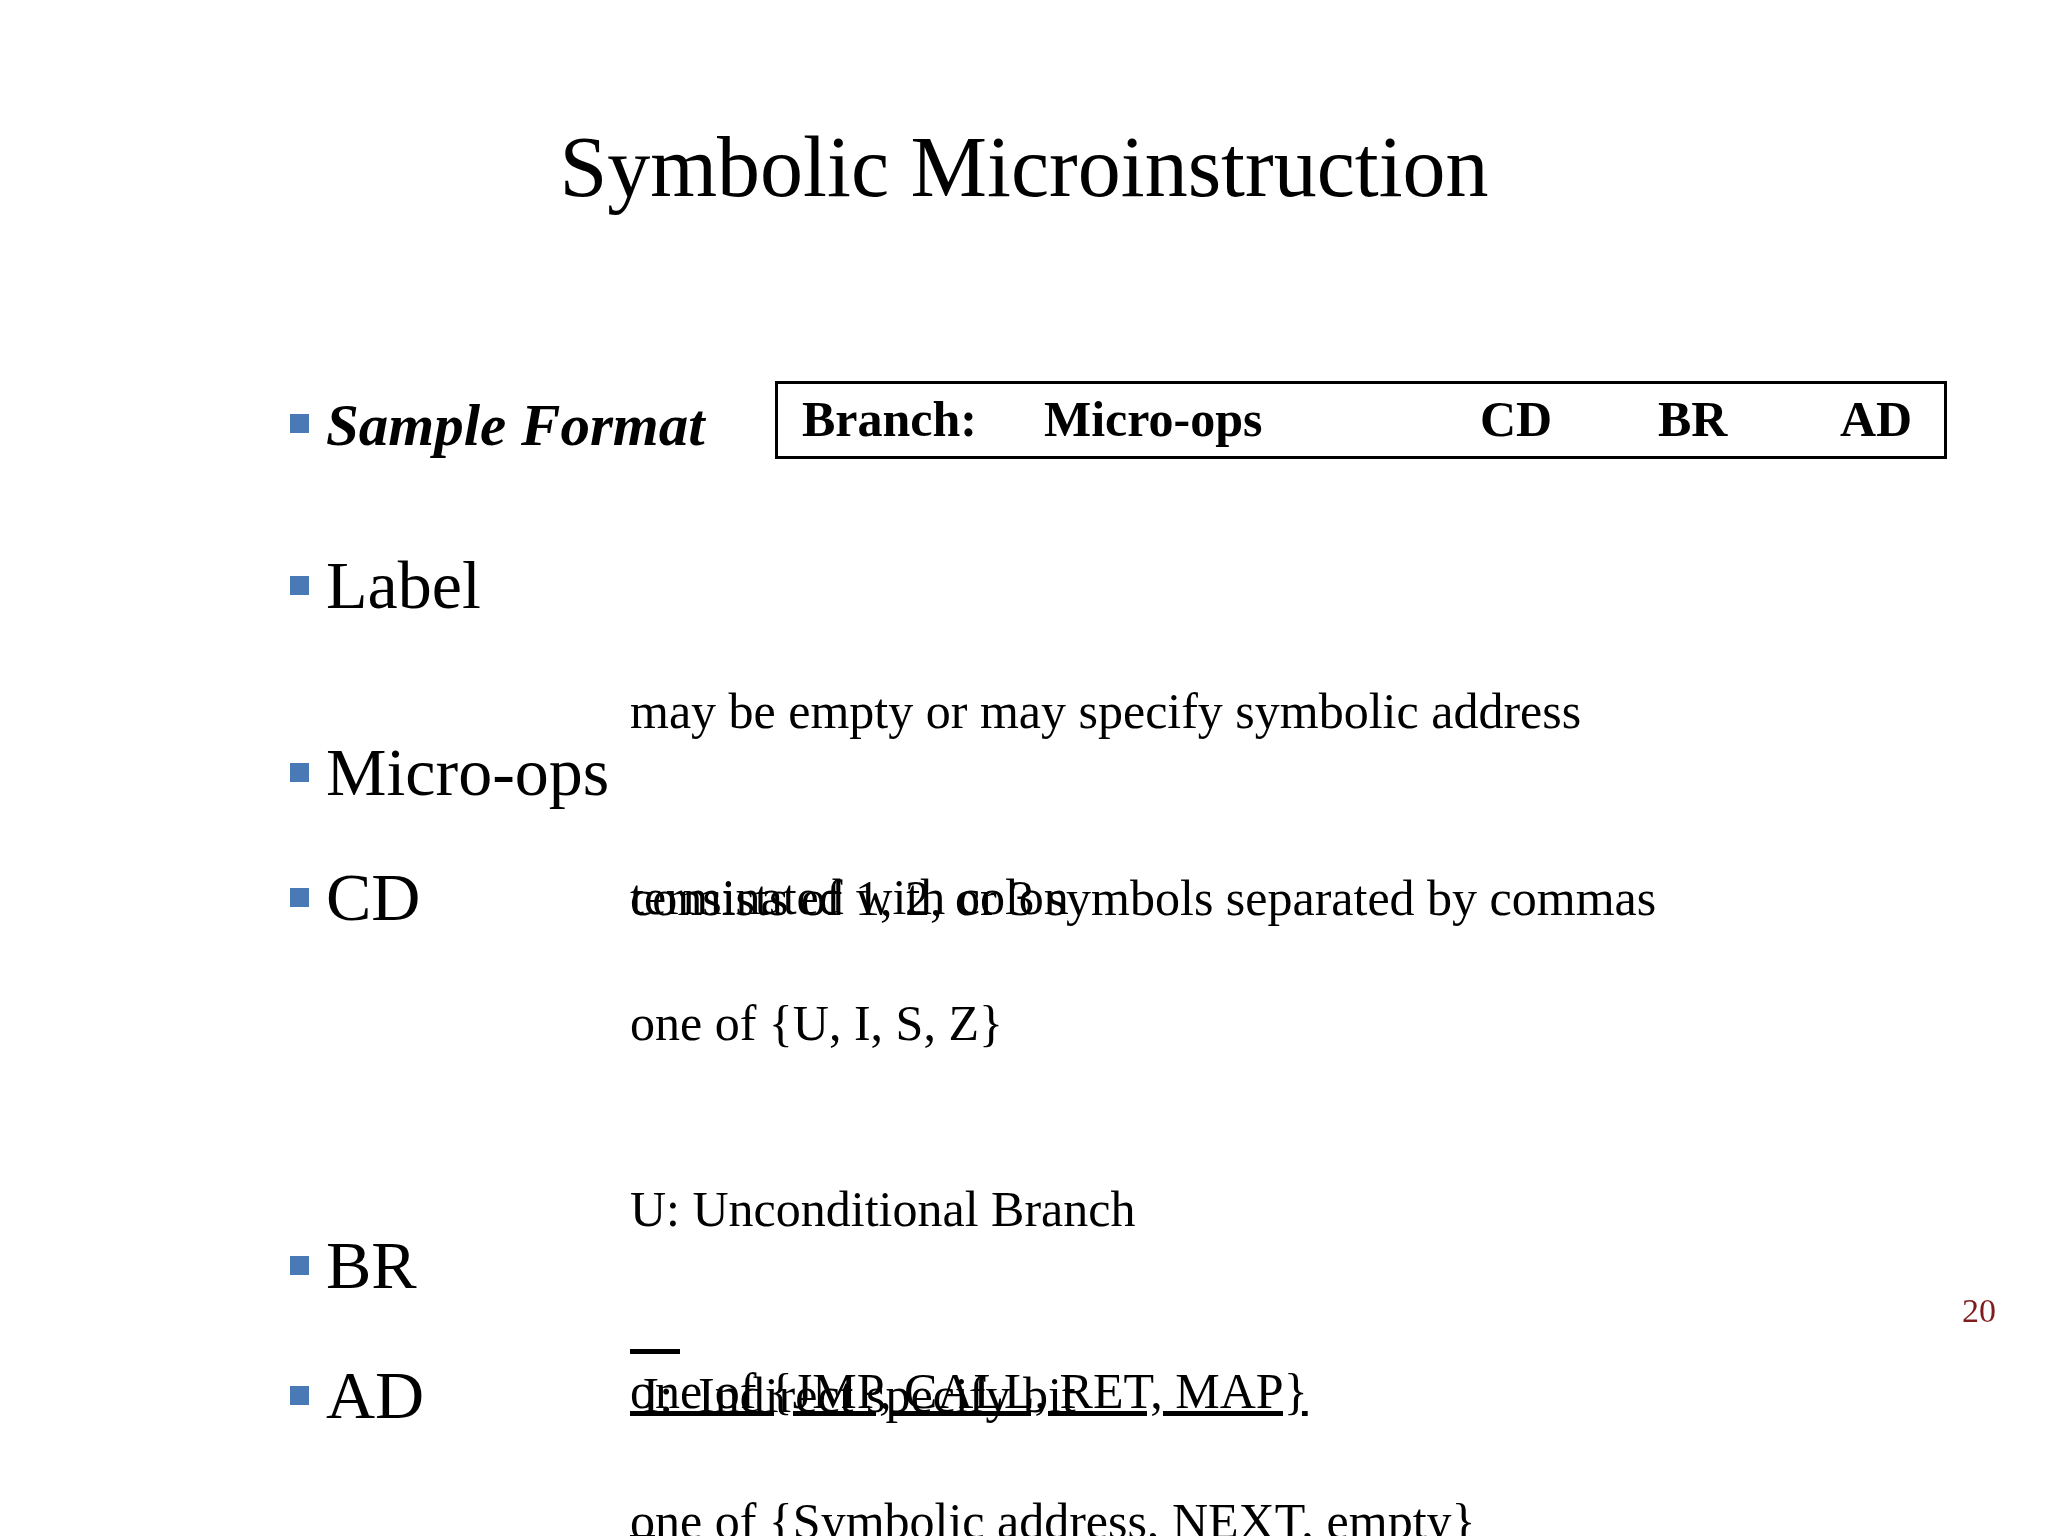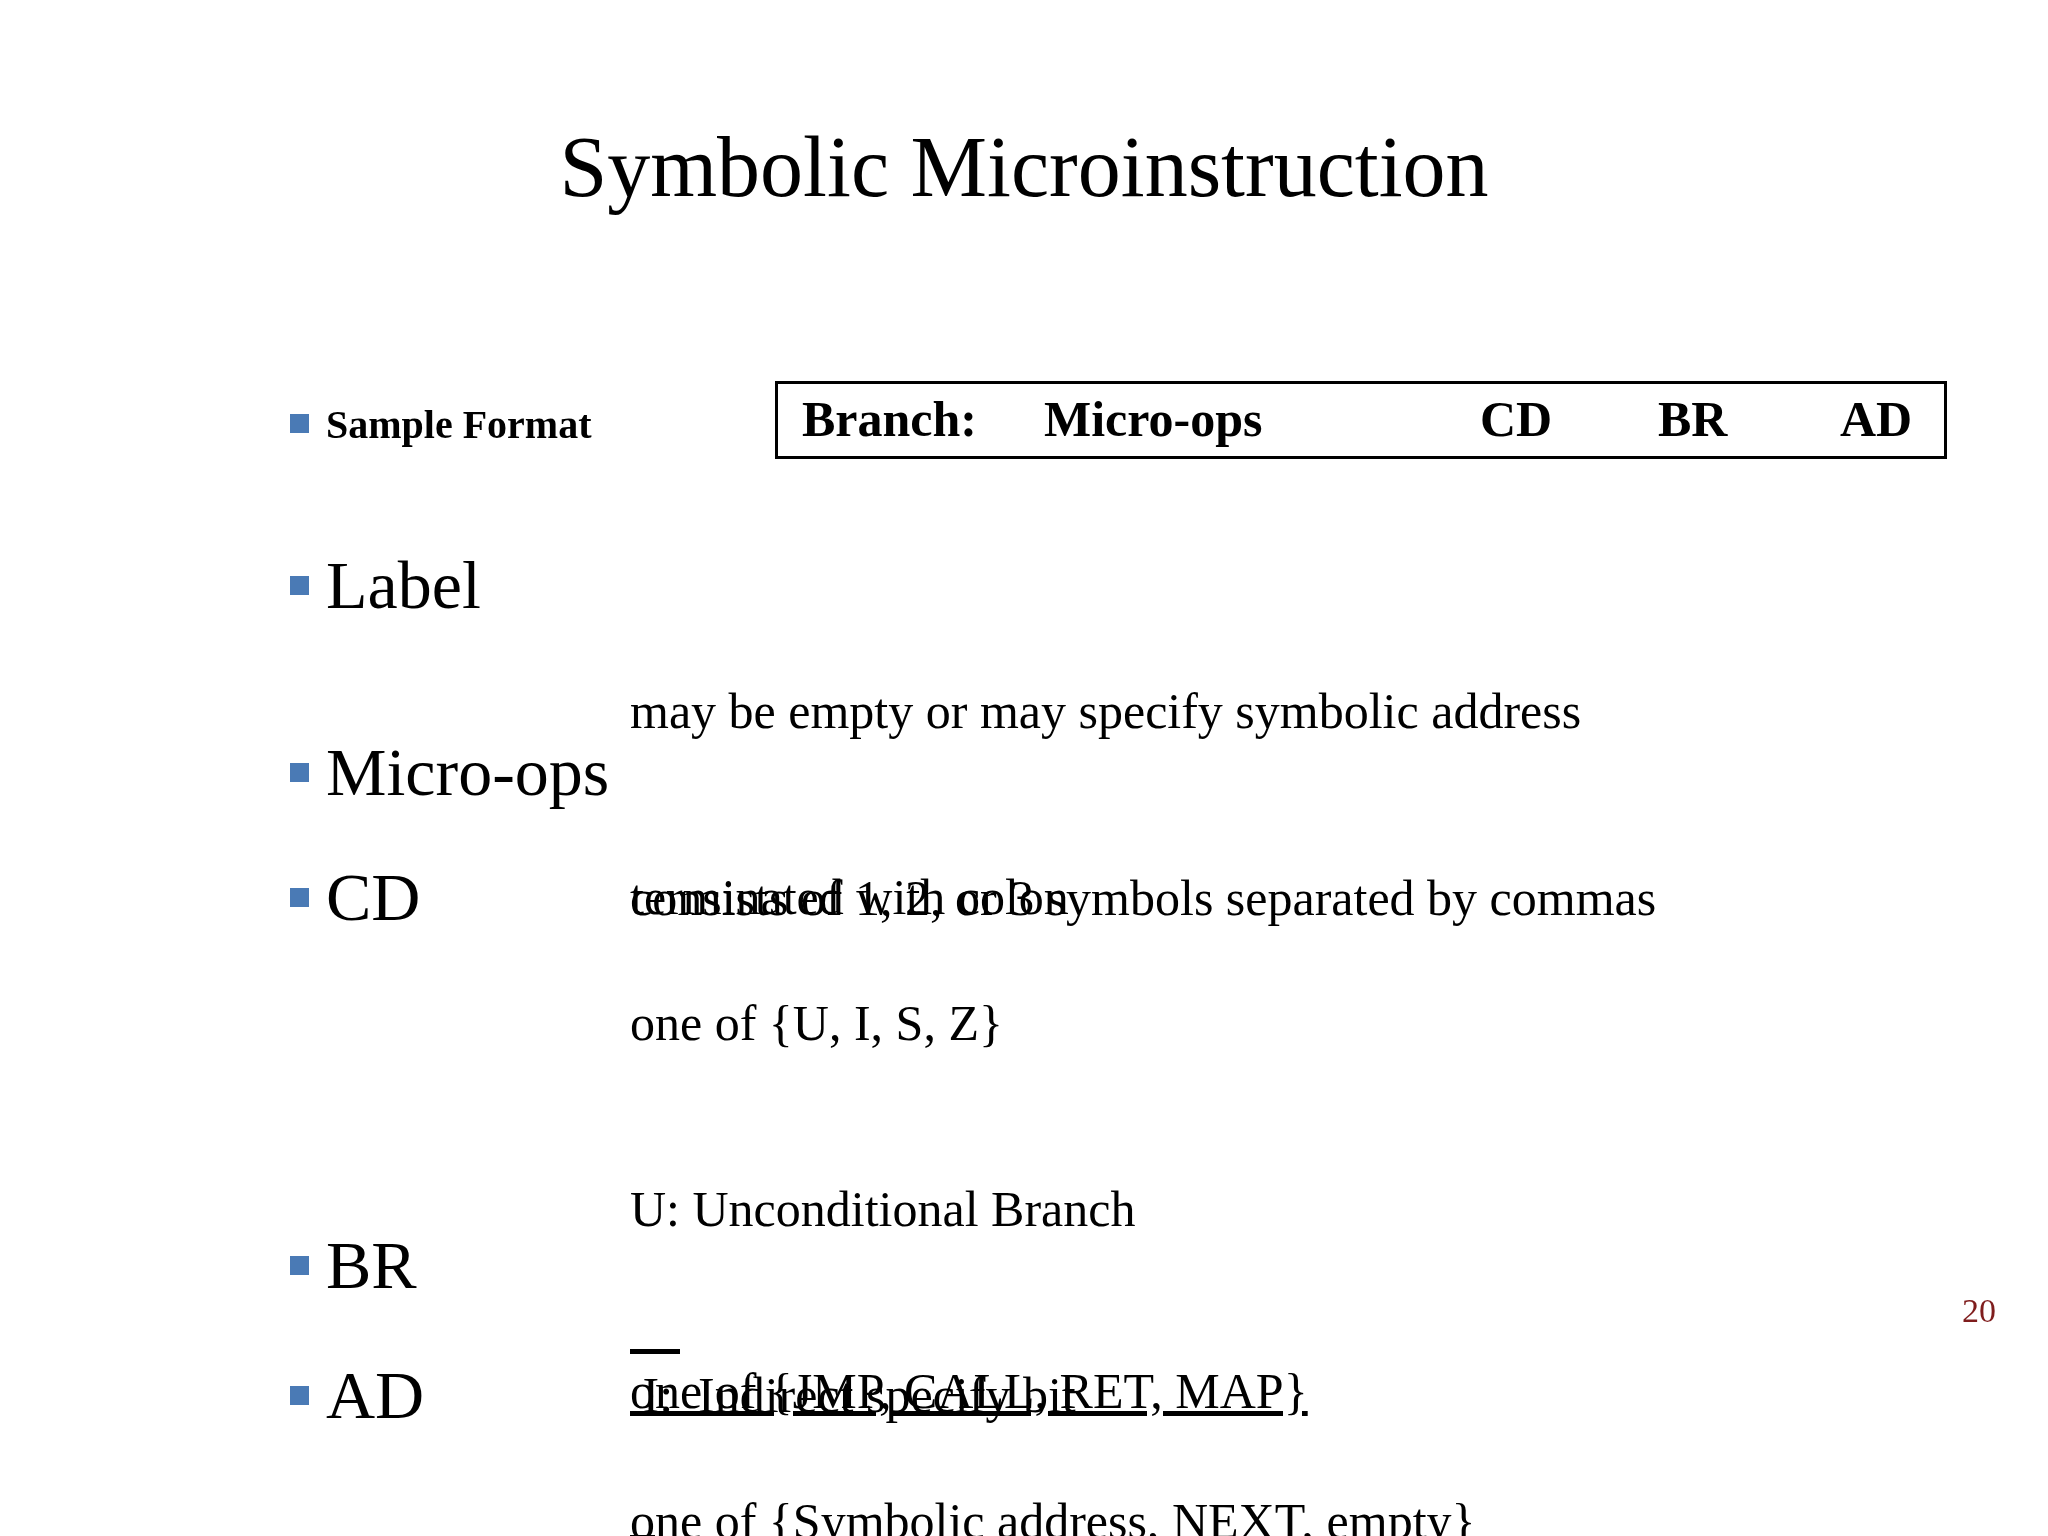--- a/index.html
+++ b/index.html
@@ -69,23 +69,24 @@
     white-space: pre;
   }
 
   
   #row-sample {
     left: 290px;
     top: 380px;
   }
   #row-sample .term {
     font-weight: bold;
-    font-size: 40px;
+    font-size: 59px;
     line-height: 58px;
     margin-top: 0px;
+    font-style: italic;
   }
   #row-sample .bullet { margin-top: 18px; }
 
   .format-box {
     position: absolute;
     left: 775px;
     top: 365px;
     width: 1172px;
     height: 78px;
     border: 3px solid #000000;

